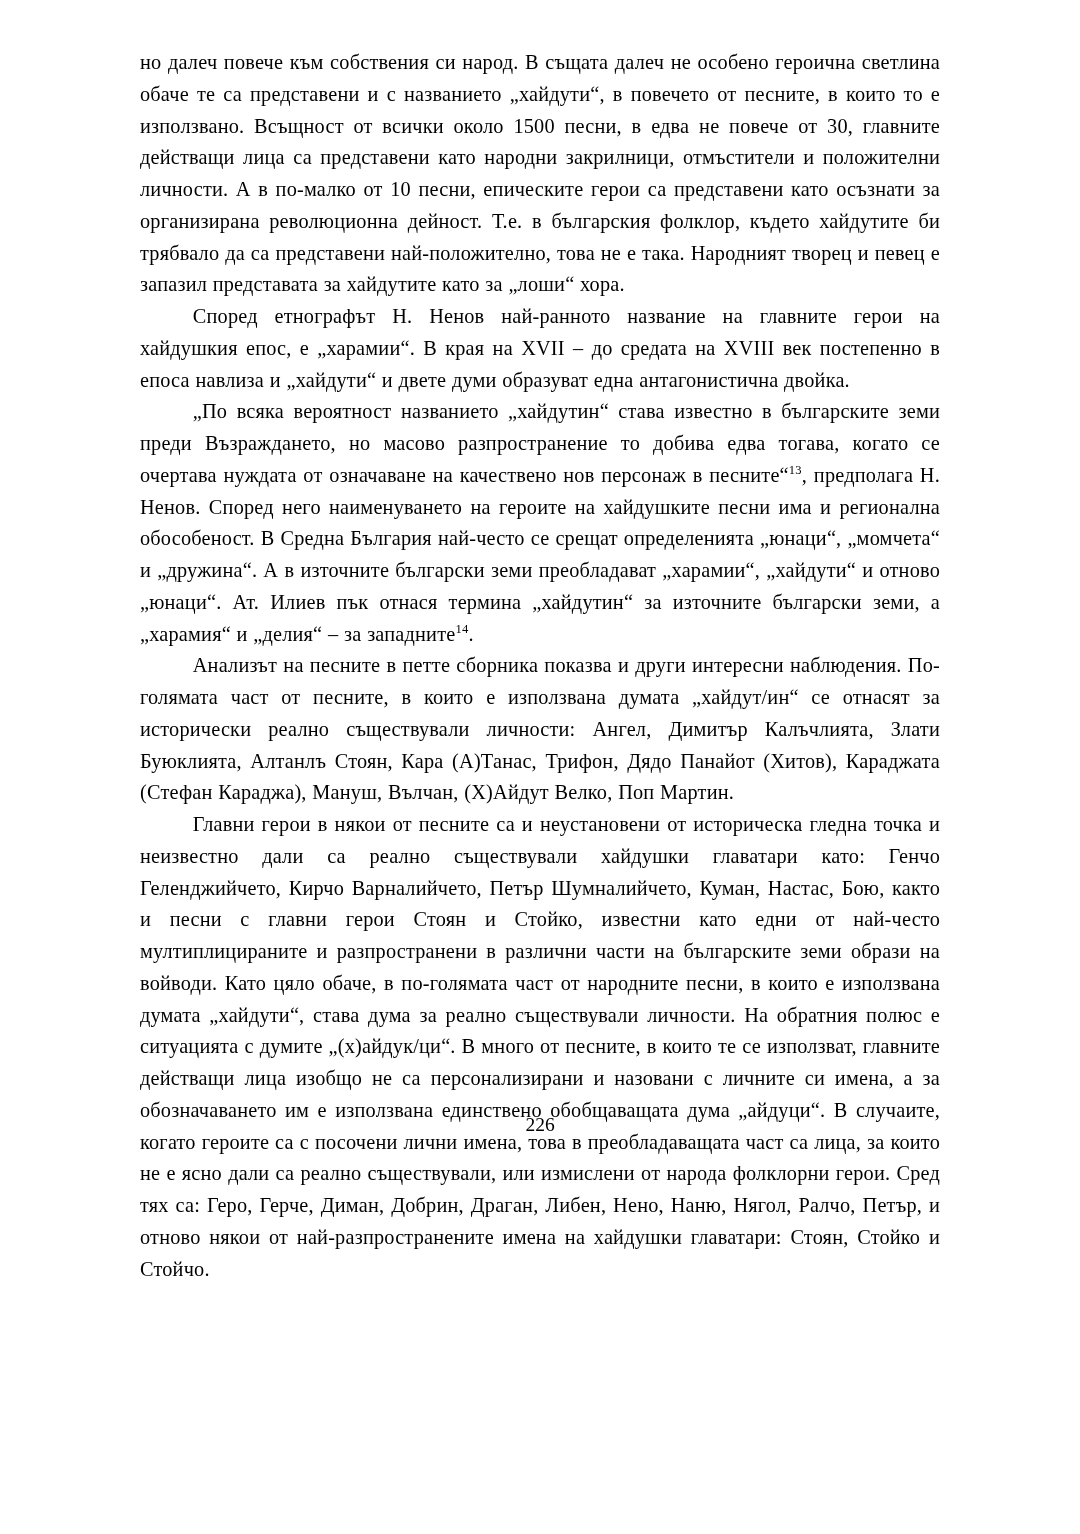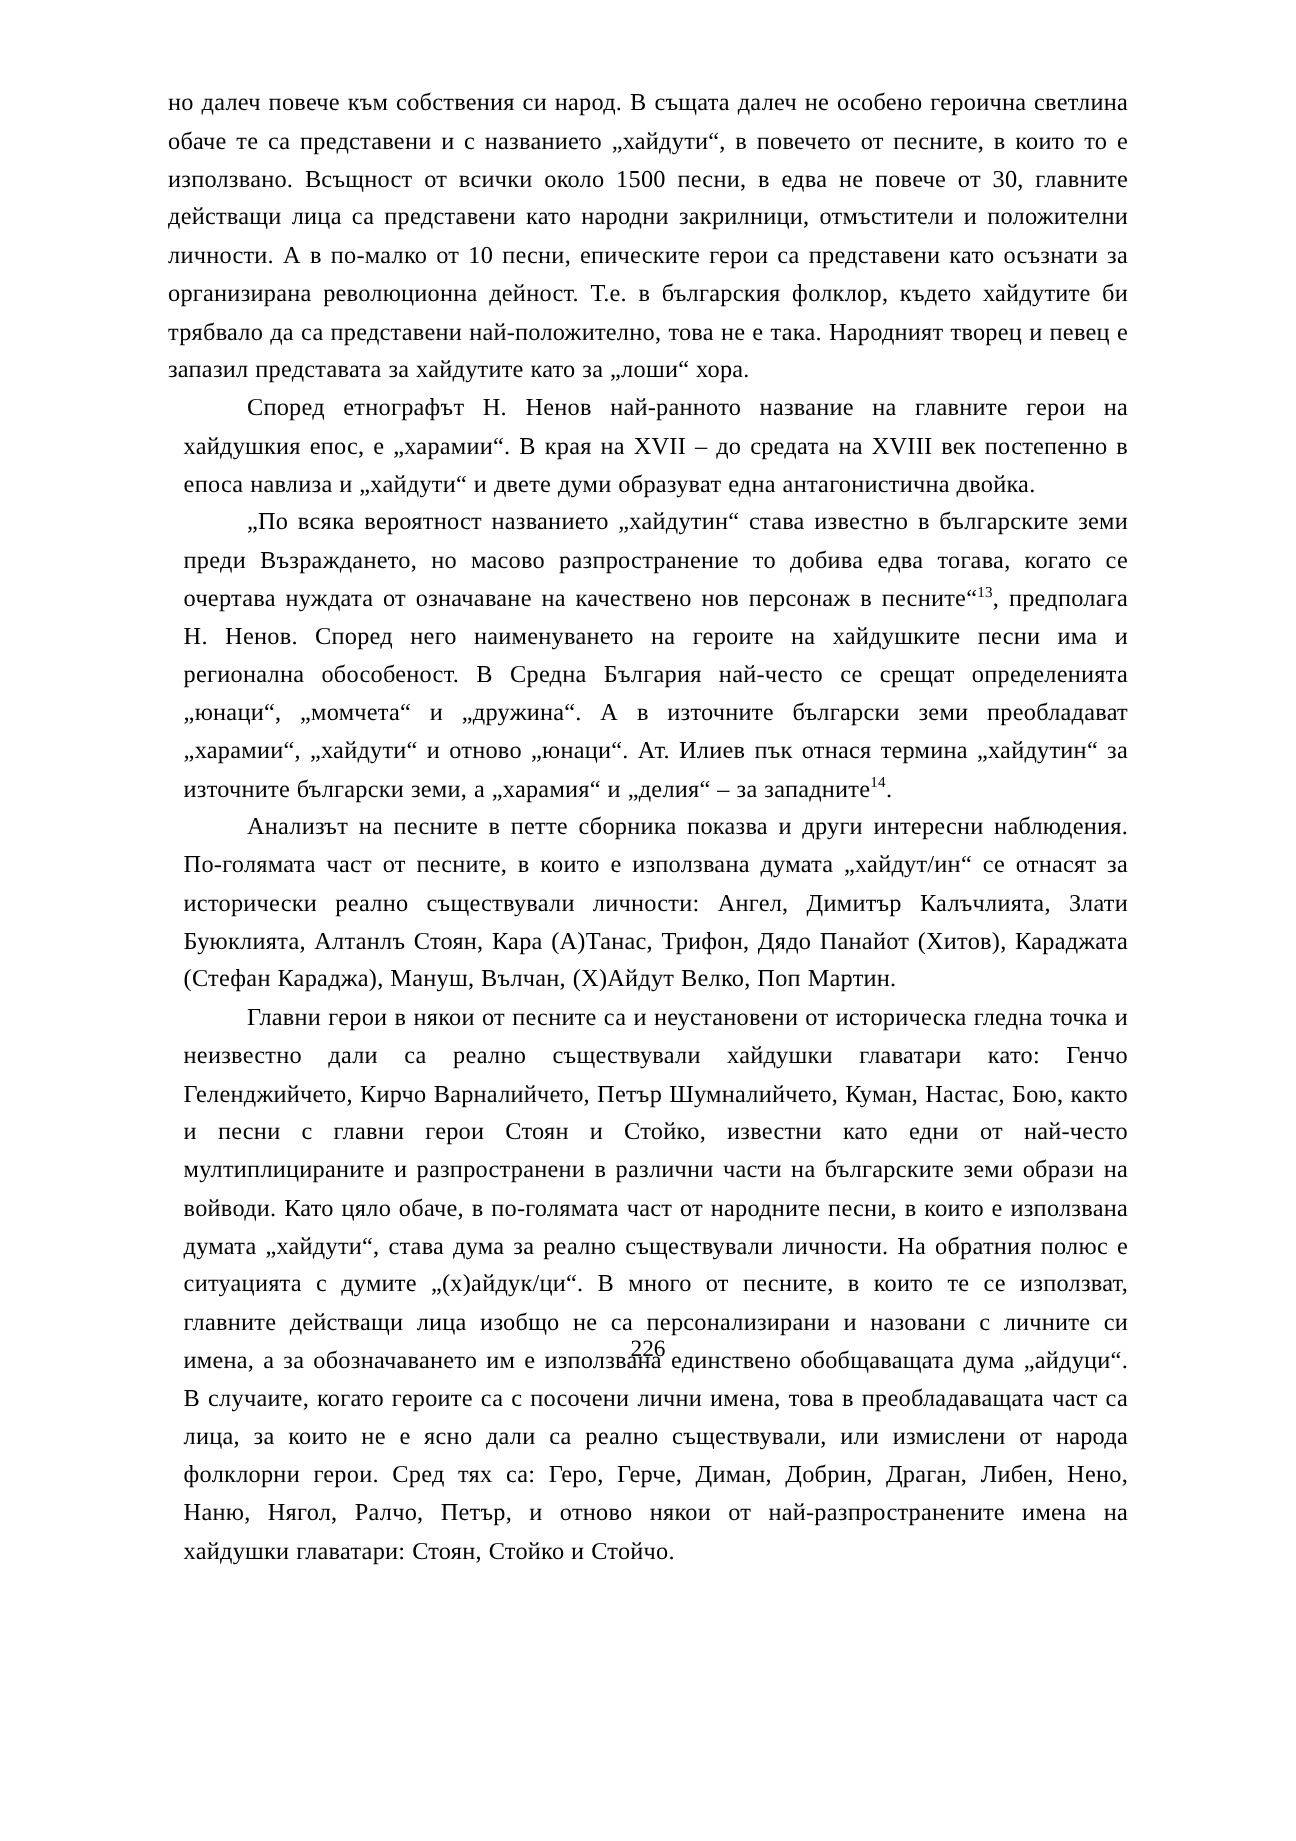--- a/index.html
+++ b/index.html
@@ -12,37 +12,36 @@
     height: 1534px;
     font-family: "Liberation Serif", "DejaVu Serif", serif;
     color: #000000;
     overflow: hidden;
   }
   .page {
     position: relative;
     width: 1080px;
     height: 1232px;
     box-sizing: border-box;
-    padding: 71px 140px 0 140px;
+    padding: 47px 140px 0 140px;
   }
   .body-text {
     font-size: 20.3px;
     line-height: 1.565;
     text-align: justify;
     text-justify: inter-word;
     letter-spacing: 0.01em;
     word-spacing: 0.02em;
   }
   .body-text p {
     margin: 0;
     text-indent: 0;
   }
   .body-text p.indent {
     text-indent: 2.6em;
-    margin-left: 13px;
   }
   sup {
     font-size: 0.62em;
     vertical-align: super;
     line-height: 0;
   }
   .page-number {
     position: absolute;
     left: 0;
     right: 0;

